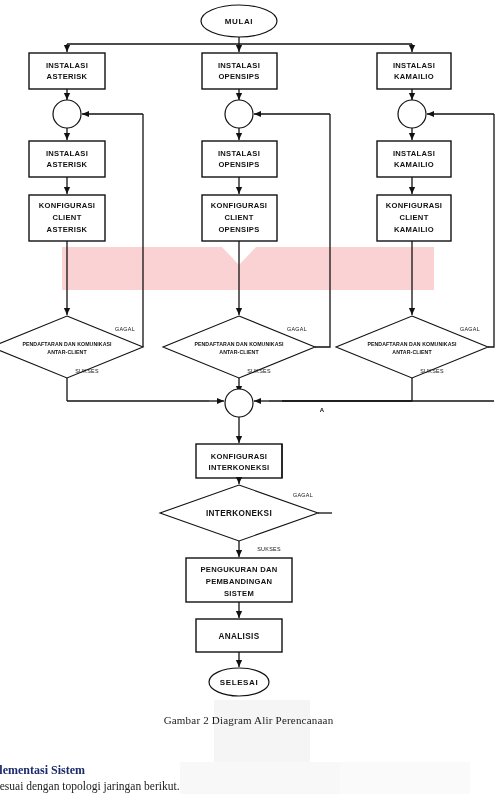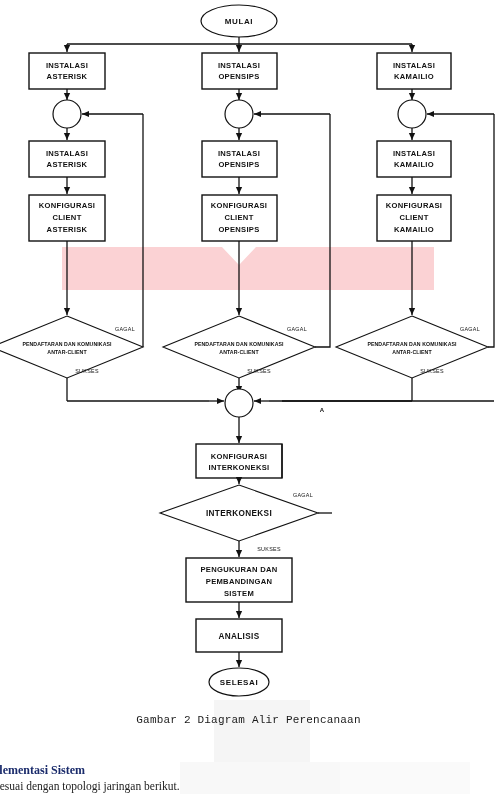--- a/index.html
+++ b/index.html
@@ -6,21 +6,21 @@
   body{
     width:497px;height:794px;position:relative;overflow:hidden;
     font-family:"Liberation Sans", sans-serif;
     color:#111;
   }
   #stage{position:absolute;inset:0;width:497px;height:794px;padding-left:32px;}
   svg#flow{position:absolute;left:0;top:0;width:497px;height:794px;}
 
   .cap{
     position:absolute;
-    font-family:Liberation Mono, monospace;
+    font-family:Liberation Serif, serif;
     font-size:11px; color:#1a1a1a; letter-spacing:.2px;
     white-space:nowrap;
   }
   #caption{left:0;top:714px;width:497px;text-align:center;}
   #sect-heading{
     position:absolute;left:-22px;top:763px;
     font-family:"Liberation Serif", serif;
     font-weight:bold;font-size:12px;color:#1a2b6b;white-space:nowrap;
   }
   #sect-body{

